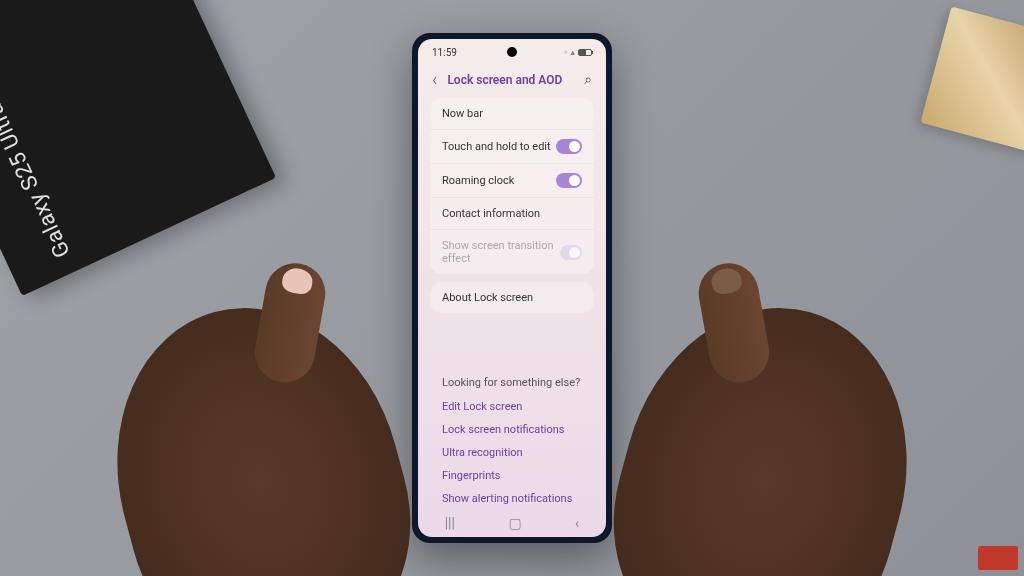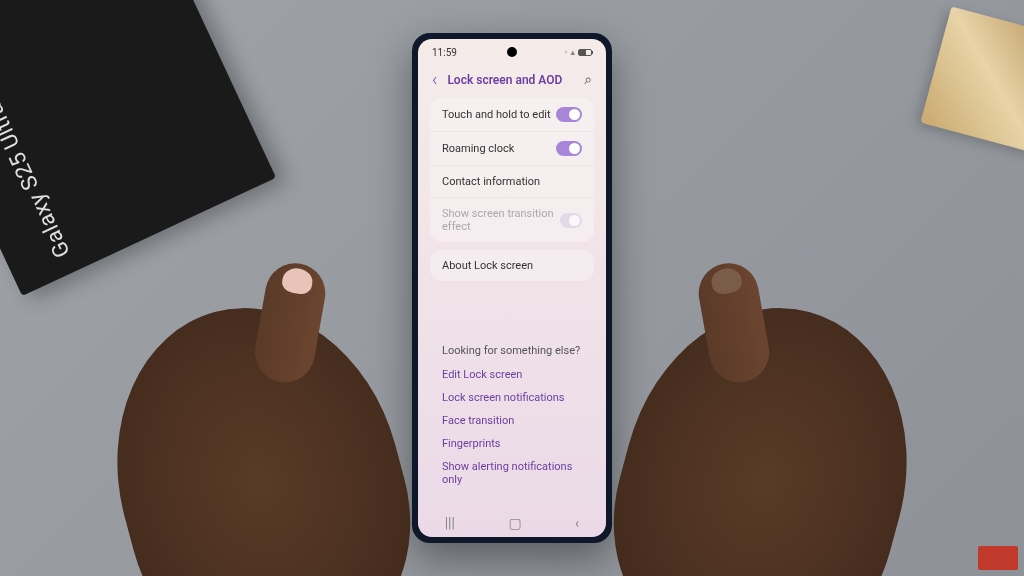--- a/index.html
+++ b/index.html
@@ -290,20 +290,23 @@
     <div class="header">
       <span class="back-arrow">‹</span>
       <span class="title">Lock screen and AOD</span>
       <span class="search-ic">⌕</span>
     </div>
 
     <div class="settings">
 
       <div class="group">
         <div class="row">
+          <span>Now bar</span>
+        </div>
+        <div class="row">
           <span>Touch and hold to edit</span>
           <div class="toggle on"></div>
         </div>
         <div class="row">
           <span>Roaming clock</span>
           <div class="toggle on"></div>
         </div>
         <div class="row">
           <span>Contact information</span>
         </div>
@@ -316,21 +319,21 @@
       <div class="group">
         <div class="row">
           <span>About Lock screen</span>
         </div>
       </div>
 
       <div class="footer-section">
         <div class="footer-heading">Looking for something else?</div>
         <span class="link">Edit Lock screen</span>
         <span class="link">Lock screen notifications</span>
-        <span class="link">Face transition</span>
+        <span class="link">Ultra recognition</span>
         <span class="link">Fingerprints</span>
         <span class="link">Show alerting notifications only</span>
       </div>
 
     </div>
 
     <div class="nav-bar">
       <span>|||</span>
       <span>▢</span>
       <span>‹</span>

